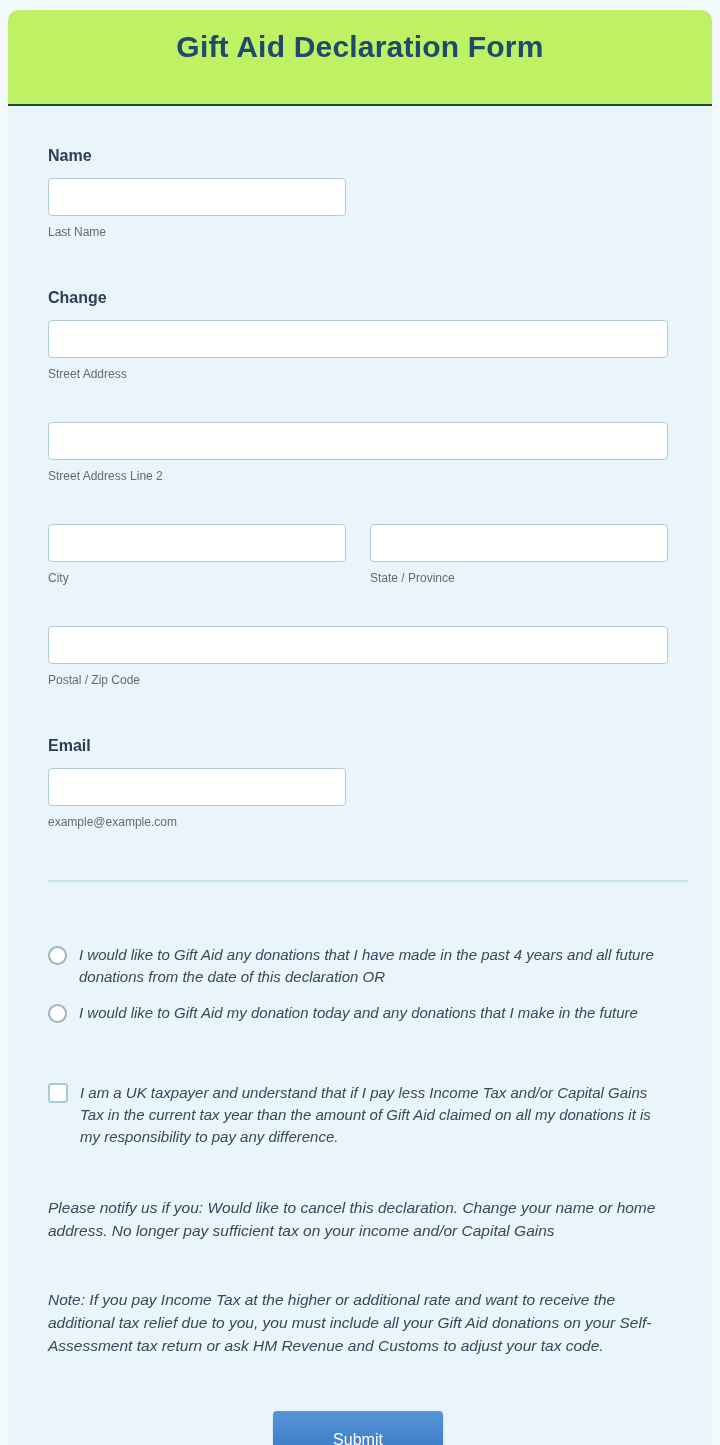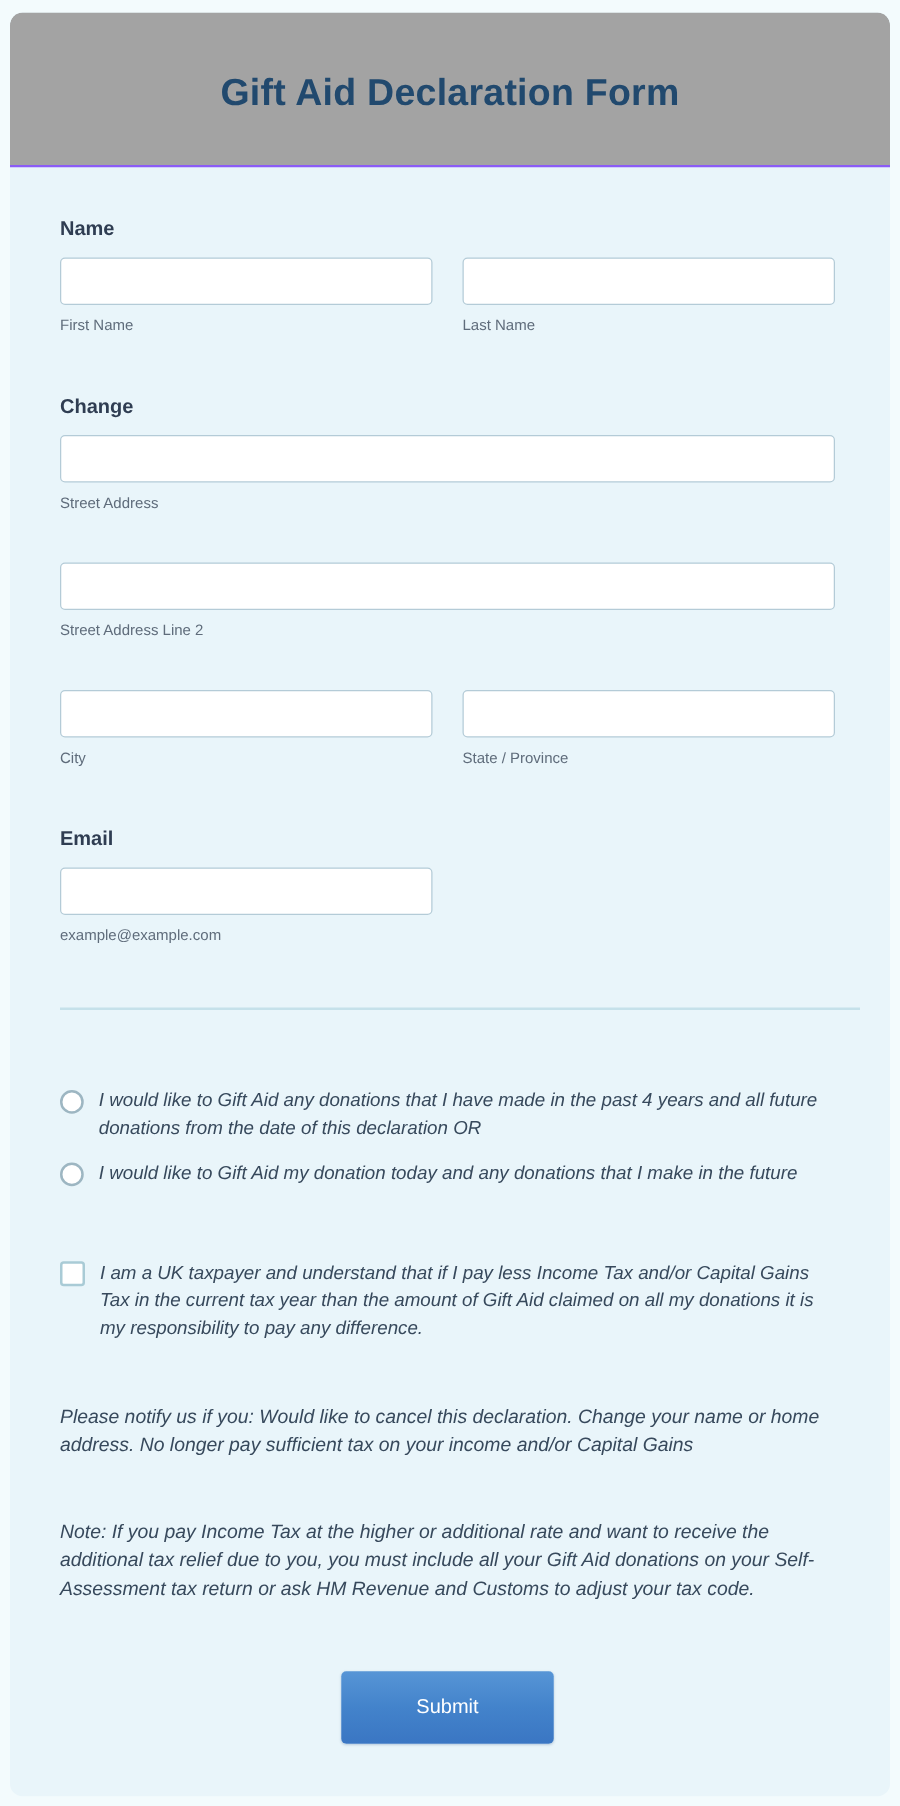--- a/index.html
+++ b/index.html
@@ -13,23 +13,23 @@
   }
   .card {
     width: 704px;
     margin: 10px auto 0 auto;
     background: #e9f5fa;
     border-radius: 10px;
     min-height: 1427px;
     overflow: hidden;
   }
   .form-header {
-    background: #a3a3a3;
-    border-bottom: 2px solid #8b5cf6;
-    padding: 48px 20px 40px 20px;
+    background: #bef264;
+    border-bottom: 2px solid #14532d;
+    padding: 20px 20px 40px 20px;
     border-radius: 10px 10px 0 0;
   }
   .form-title {
     text-align: center;
     font-size: 30px;
     font-weight: 700;
     color: #21496e;
     letter-spacing: 0.2px;
   }
   .form-body {
@@ -150,24 +150,20 @@
     <h1 class="form-title">Gift Aid Declaration Form</h1>
   </div>
 
   <div class="form-body">
 
     <div>
       <div class="section-label">Name</div>
       <div class="field-row">
         <div class="field-col">
           <input type="text" class="text-input" style="">
-          <div class="sublabel">First Name</div>
-        </div>
-        <div class="field-col">
-          <input type="text" class="text-input" style="">
           <div class="sublabel">Last Name</div>
         </div>
       </div>
     </div>
 
     <div class="section">
       <div class="section-label">Change</div>
 
       <div class="field-full">
         <input type="text" class="text-input" style="">
@@ -183,20 +179,24 @@
         <div class="field-col">
           <input type="text" class="text-input" style="">
           <div class="sublabel">City</div>
         </div>
         <div class="field-col">
           <input type="text" class="text-input" style="">
           <div class="sublabel">State / Province</div>
         </div>
       </div>
 
+      <div class="field-full mt-24">
+        <input type="text" class="text-input" style="">
+        <div class="sublabel">Postal / Zip Code</div>
+      </div>
     </div>
 
     <div class="section">
       <div class="section-label">Email</div>
       <div class="field-col">
         <input type="email" class="text-input" style="">
         <div class="sublabel">example@example.com</div>
       </div>
     </div>
 

